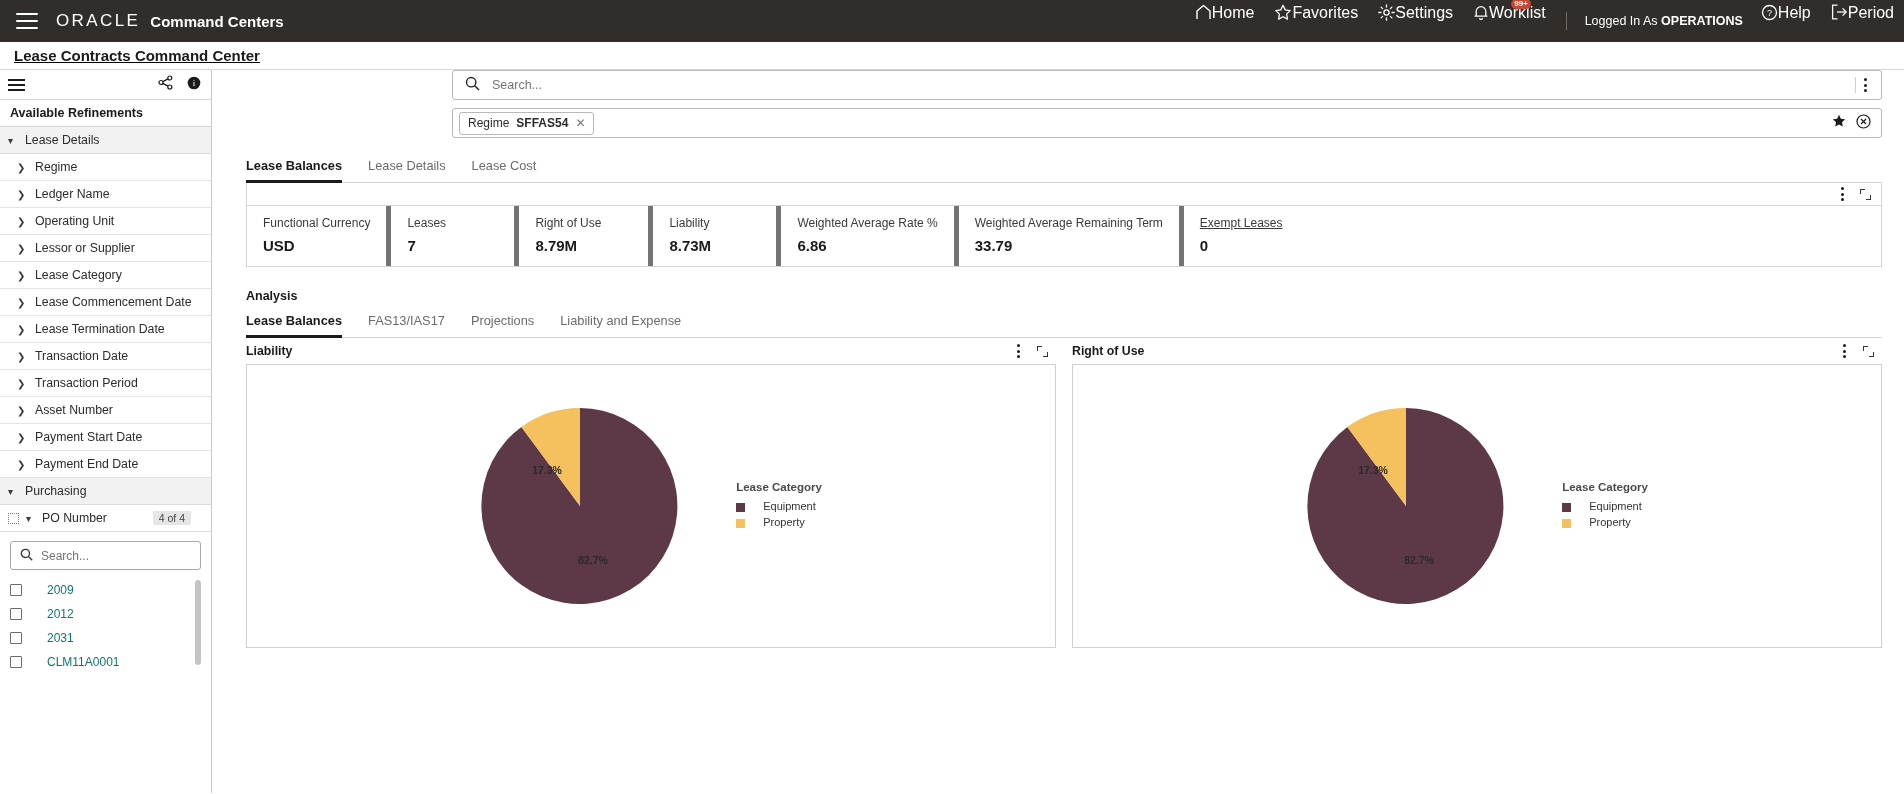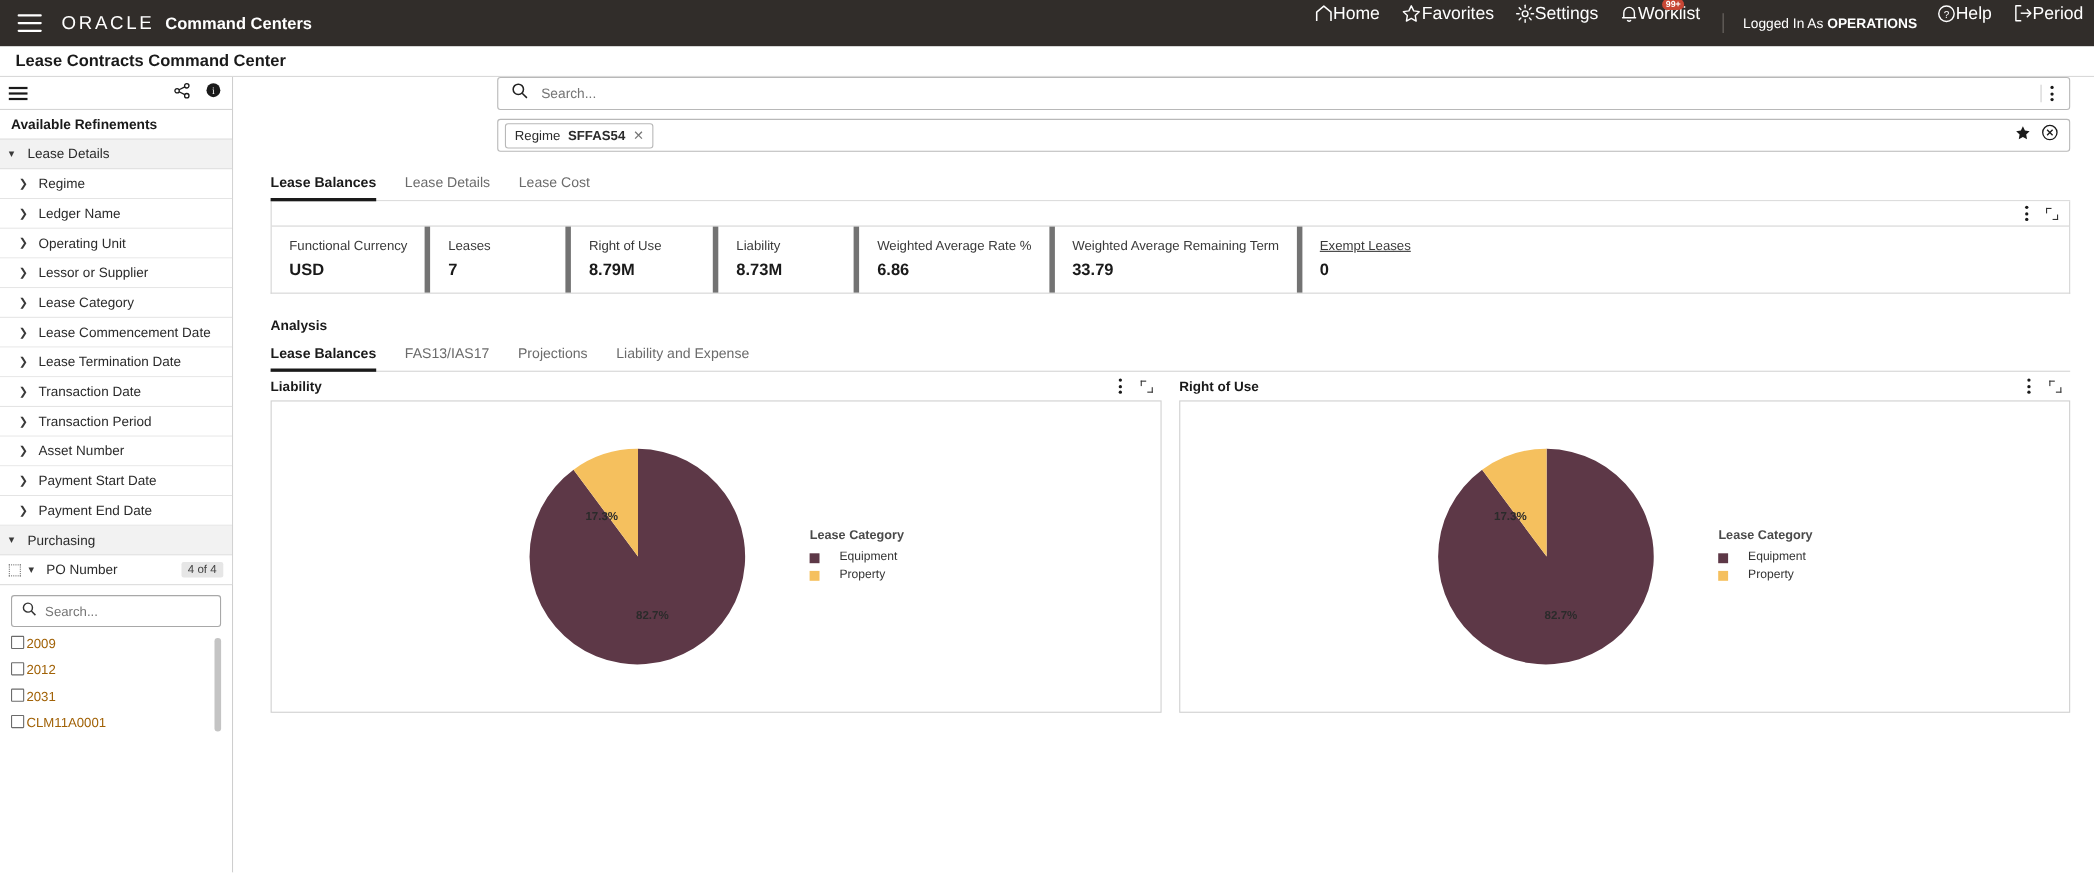--- a/index.html
+++ b/index.html
@@ -50,20 +50,21 @@
   }
   .divider-v { width:1px; height: 18px; background:#6f6a66; align-self:center; margin: 0 10px;}
   .logged-in { font-size: 12.5px; color: #ffffff; align-self:center; white-space: nowrap; padding: 0 8px;}
   .logged-in b { font-weight: 700; }
 
   
   .page-title-bar {
     height: 28px; display:flex; align-items:center;
     padding-left: 14px; background:#fff;
     border-bottom: 1px solid #d9d9d9;
+    text-decoration: underline;
   }
   .page-title { font-size: 15px; font-weight: 700; color: #1a1a1a; }
 
   
   .body-wrap { display: flex; height: calc(794px - 42px - 29px); }
 
   
   .sidebar {
     width: 212px; min-width: 212px;
     background: #ffffff;
@@ -93,37 +94,37 @@
     padding-left: 17px; font-size: 12.3px; color:#2b2b2b;
     border-bottom: 1px solid #e4e4e4; cursor:pointer; background:#fff;
   }
   .chev { font-size: 10px; color:#3a3a3a; display:inline-block; width:9px;}
   .po-row {
     height: 27px; display:flex; align-items:center; gap:7px;
     padding-left: 8px; font-size:12.3px; color:#2b2b2b;
     border-bottom: 1px solid #dcdcdc; background:#fff;
   }
   .po-count {
-    margin-left:auto; margin-right: 8px;
+    margin-left:auto; margin-right: 20px;
     background:#e6e6e6; color:#444; font-size:10.5px;
     padding: 1px 6px; border-radius: 2px;
   }
   .dotted-box { width:11px;height:11px;border:1px dotted #777; display:inline-block;}
   .po-panel { padding: 9px 10px 6px 10px; }
   .sb-search {
     display:flex; align-items:center; gap:8px;
     height: 29px; border:1px solid #a8a8a8; border-radius:3px;
     padding: 0 9px; background:#fff;
   }
   .sb-search input {
     border:none; outline:none; font-size:12px; color:#555; width:100%;
     font-family:"Liberation Sans", sans-serif; background:transparent;
   }
   .po-list { margin-top: 8px; position:relative; padding-right:10px;}
-  .po-item { display:flex; align-items:flex-start; gap:2px; height:24px; font-size:12px; color:#a16207; }
+  .po-item { display:flex; align-items:center; gap:25px; height:24px; font-size:12px; color:#0f766e; }
   .cbx { width:12px;height:12px;border:1px solid #6b6b6b;border-radius:1px;background:#fff;display:inline-block;cursor:pointer;}
   .po-scroll {
     position:absolute; right:0; top:2px; width:6px; height:85px;
     background:#c4c4c4; border-radius:3px;
   }
 
   
   .main {
     flex: 1; background:#ffffff;
     padding: 0 22px 0 12px;

